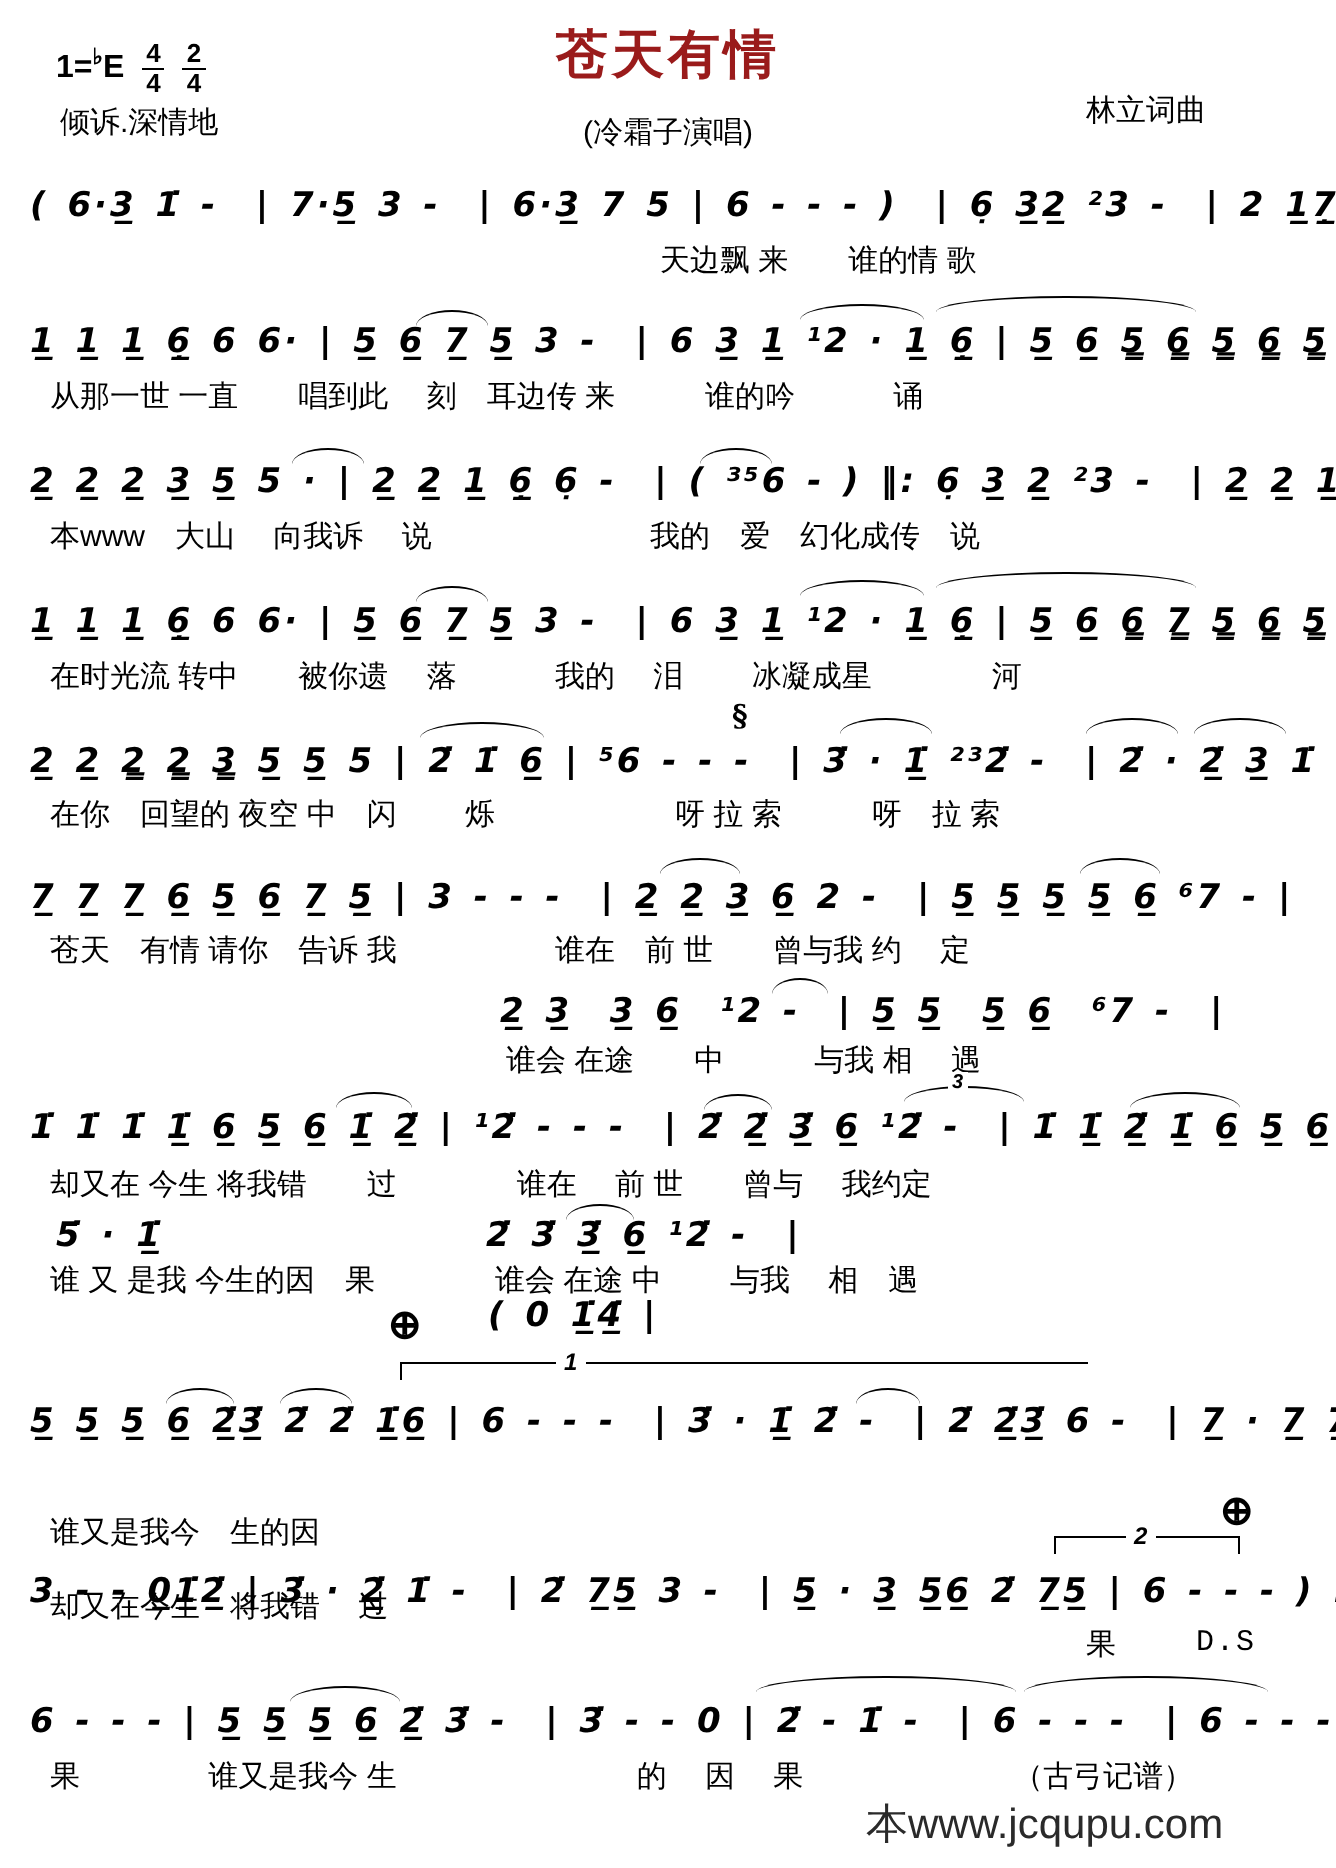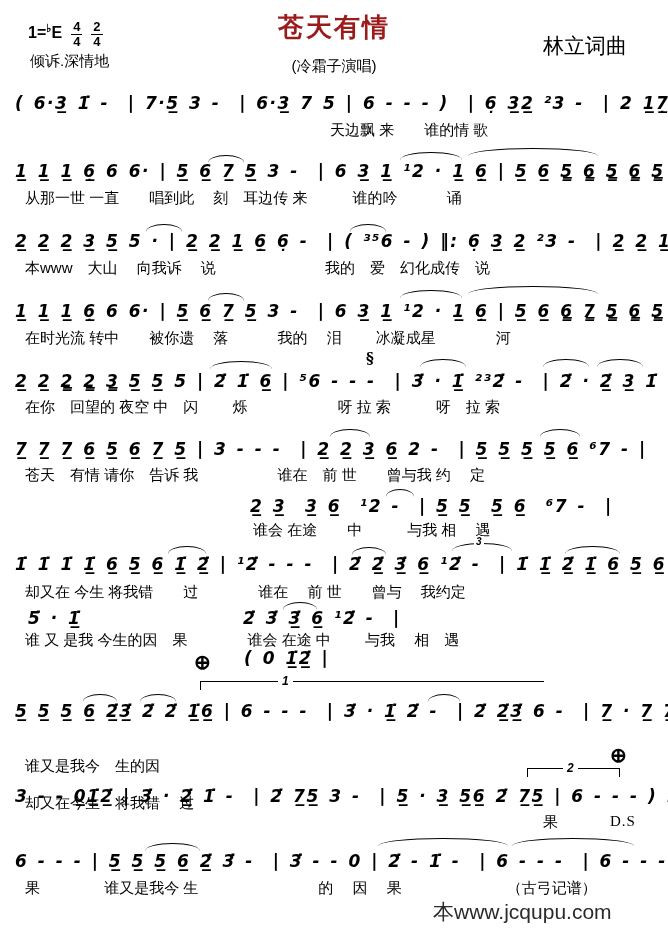--- a/index.html
+++ b/index.html
@@ -7,21 +7,21 @@
     width:668px;height:934px;position:relative;background:#ffffff;
     font-family:"Liberation Sans",sans-serif;color:#000;overflow:hidden;
   }
   .abs{position:absolute;}
   .title{
     left:0;right:0;text-align:center;top:10px;
     font-size:26px;font-weight:bold;color:#9a1b1b;
     font-family:"Liberation Sans",sans-serif;letter-spacing:2px;
   }
   .subtitle{left:0;right:0;text-align:center;top:57px;font-size:15px;}
-  .credit{left:543px;top:32px;font-size:21px;}
+  .credit{left:543px;top:46px;font-size:15px;}
   .keysig{left:28px;top:20px;font-size:16px;font-weight:bold;white-space:pre;}
   .flat{vertical-align:super;font-size:11px;}
   .frac{display:inline-block;text-align:center;font-size:13px;font-weight:bold;
         margin-left:9px;vertical-align:middle;line-height:1.05;}
   .frac .num{border-bottom:1.5px solid #000;padding:0 2px;display:block;}
   .frac .den{display:block;}
   .tempo{left:30px;top:52px;font-size:15px;}
   .notation{
     position:absolute;font-family:"DejaVu Sans",sans-serif;
     font-style:italic;font-weight:bold;font-size:17px;
@@ -38,21 +38,21 @@
   }
   .volta{position:absolute;height:9px;border-top:1.6px solid #000;}
   .volta.lt::before{content:"";position:absolute;left:0;top:-1px;height:9px;border-left:1.6px solid #000;}
   .volta.rt::after{content:"";position:absolute;right:0;top:-1px;height:9px;border-right:1.6px solid #000;}
   .volta-num{
     position:absolute;top:-8px;background:#fff;padding:0 4px;
     font-size:12px;font-style:italic;font-weight:bold;
   }
   .mark-segno{position:absolute;font-size:15px;font-weight:bold;font-family:"DejaVu Serif",serif;}
   .mark-coda{position:absolute;font-size:20px;font-weight:bold;}
-  .mark-ds{position:absolute;font-size:15px;font-family:Liberation Serif, serif;letter-spacing:1px;margin-left:12px;}
+  .mark-ds{position:absolute;font-size:15px;font-family:Liberation Mono, monospace;letter-spacing:1px;}
   .triplet-num{position:absolute;font-size:10px;font-style:italic;font-weight:bold;background:#fff;padding:0 2px;}
   .watermark{position:absolute;left:433px;top:898px;font-size:21px;color:#2a2a2a;
     font-family:"Liberation Sans",sans-serif;}
 </style>
 </head>
 <body>
 
 <div class="abs keysig"><span>1=</span><span class="flat">♭</span><span>E</span><span class="frac"><span class="num">4</span><span class="den">4</span></span><span class="frac"><span class="num">2</span><span class="den">4</span></span></div>
 <div class="abs tempo">倾诉.深情地</div>
 <div class="abs title">苍天有情</div>
@@ -103,21 +103,21 @@
 <div class="slur" style="left:452px;top:543px;width:60px;"></div>
 <div class="triplet-num" style="left:474px;top:536px;">3</div>
 <div class="slur" style="left:565px;top:546px;width:55px;"></div>
 
 <div class="notation" style="left:28px;top:608px;">5̇ · 1̲̇</div>
 <div class="notation" style="left:243px;top:608px;">2̇ 3̇ 3̲̇ 6̲ ¹2̇ -  |</div>
 <div class="lyrics" style="left:25px;top:631px;">谁 又 是我 今生的因　果　　　　谁会 在途 中　　 与我　 相　遇</div>
 <div class="slur" style="left:283px;top:602px;width:34px;"></div>
 
 <div class="mark-coda" style="left:194px;top:650px;">⊕</div>
-<div class="notation" style="left:244px;top:648px;">( 0 1̲̇2̲̇ |</div>
+<div class="notation" style="left:244px;top:648px;">( 0 1̲̇4̲̇ |</div>
 <div class="volta lt" style="left:200px;top:681px;width:344px;">
   <span class="volta-num" style="left:78px;">1</span>
 </div>
 
 <div class="notation" style="left:15px;top:701px;">5̲ 5̲ 5̲ 6̲ 2̲̇3̲̇ 2̇ 2̇ 1̲̇6̲ | 6 - - -  | 3̇ · 1̲̇ 2̇ -  | 2̇ 2̲̇3̲̇ 6 -  | 7̲ · 7̲ 7̲6̲ 5̲ 6̲ 5̲ |</div>
 <div class="lyrics" style="left:25px;top:762px;margin-top:32px;">却又在今生　将我错　 过</div>
 <div class="lyrics" style="left:25px;top:757px;">谁又是我今　生的因</div>
 <div class="slur" style="left:83px;top:694px;width:34px;"></div>
 <div class="slur" style="left:140px;top:694px;width:36px;"></div>
 <div class="slur" style="left:428px;top:694px;width:32px;"></div>

